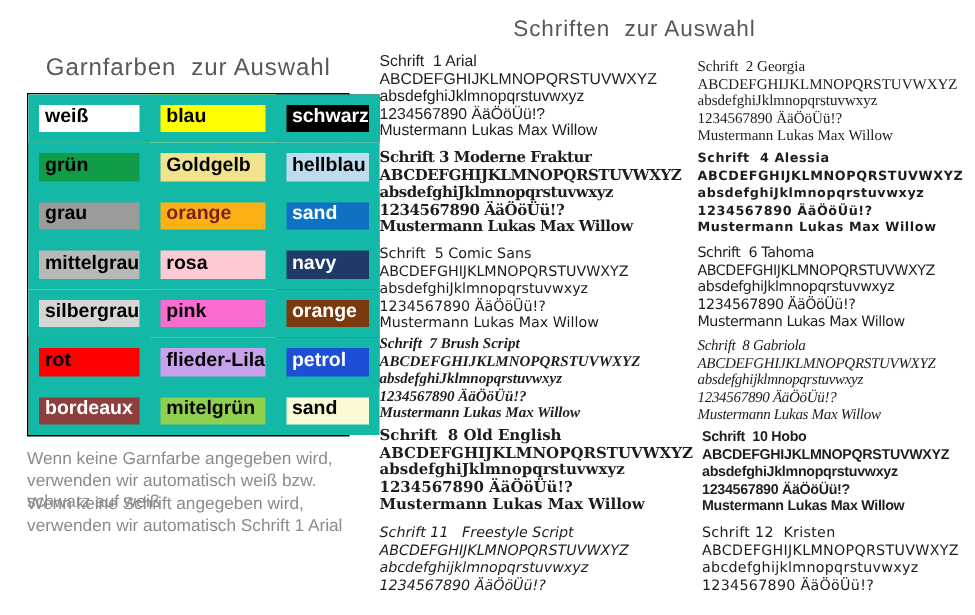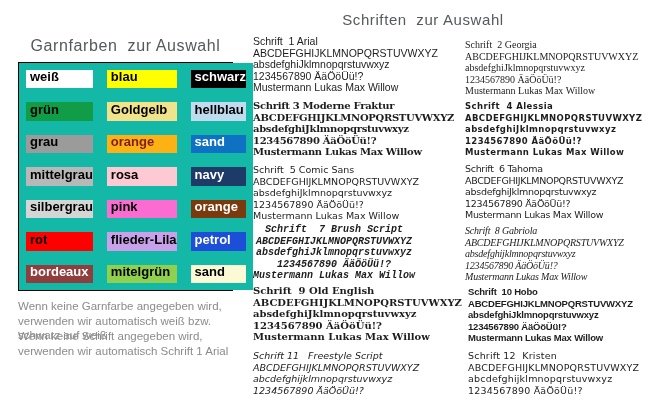--- a/index.html
+++ b/index.html
@@ -21,21 +21,21 @@
 
   .fontblock{position:absolute;line-height:11.5px;}
   .fontblock div{white-space:pre;}
 
   .f-arial{font-family:"Liberation Sans",sans-serif;font-size:10.5px;}
   .f-georgia{font-family:"Liberation Serif",serif;font-size:10px;}
   .f-fraktur{font-family:"DejaVu Serif",serif;font-weight:bold;font-size:10px;letter-spacing:-.3px;}
   .f-alessia{font-family:"DejaVu Sans",sans-serif;font-weight:bold;font-size:8.5px;letter-spacing:.4px;}
   .f-comic{font-family:"DejaVu Sans",sans-serif;font-size:9.5px;}
   .f-tahoma{font-family:"DejaVu Sans",sans-serif;font-size:9.5px;letter-spacing:-.3px;}
-  .f-brush{font-family:Liberation Mono, monospace;font-style:italic;font-weight:bold;font-size:10px;text-align:center;}
+  .f-brush{font-family:Liberation Serif, serif;font-style:italic;font-weight:bold;font-size:10px;}
   .f-gabriola{font-family:"Liberation Serif",serif;font-style:italic;font-size:10px;letter-spacing:-.2px;}
   .f-oldenglish{font-family:"DejaVu Serif",serif;font-weight:bold;font-size:10px;}
   .f-hobo{font-family:"Liberation Sans",sans-serif;font-weight:bold;font-size:9.5px;letter-spacing:-.2px;}
   .f-freestyle{font-family:"DejaVu Sans",sans-serif;font-style:italic;font-size:9.5px;}
   .f-kristen{font-family:"DejaVu Sans",sans-serif;font-size:9.5px;letter-spacing:.2px;}
 </style>
 </head>
 <body>
 
 <div class="page">
@@ -97,21 +97,21 @@
 
   <div class="fontblock f-brush" style="left:253px;top:224px">
     <div>Schrift  7 Brush Script</div>
     <div>ABCDEFGHIJKLMNOPQRSTUVWXYZ</div>
     <div>absdefghiJklmnopqrstuvwxyz</div>
     <div>1234567890 ÄäÖöÜü!?</div>
     <div>Mustermann Lukas Max Willow</div>
   </div>
 
   <div class="fontblock f-oldenglish" style="left:253px;top:285px">
-    <div>Schrift  9 Old English</div>
+    <div>Schrift  8 Old English</div>
     <div>ABCDEFGHIJKLMNOPQRSTUVWXYZ</div>
     <div>absdefghiJklmnopqrstuvwxyz</div>
     <div>1234567890 ÄäÖöÜü!?</div>
     <div>Mustermann Lukas Max Willow</div>
   </div>
 
   <div class="fontblock f-freestyle" style="left:253px;top:350px">
     <div>Schrift 11   Freestyle Script</div>
     <div>ABCDEFGHIJKLMNOPQRSTUVWXYZ</div>
     <div>abcdefghijklmnopqrstuvwxyz</div>

